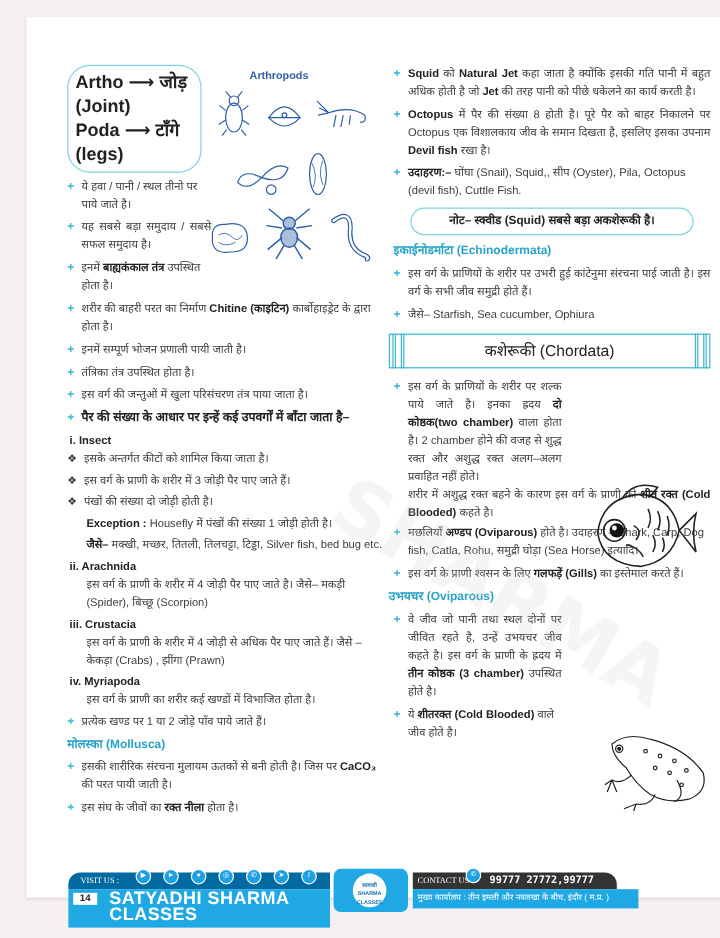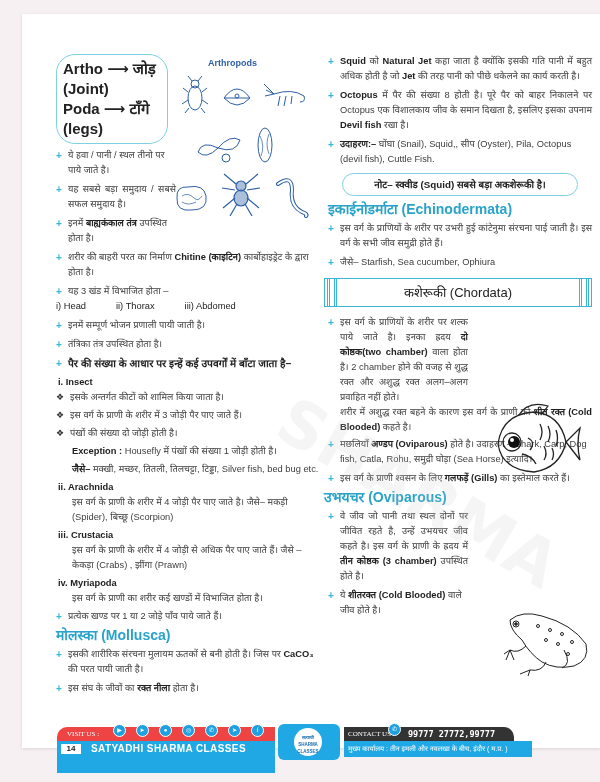--- a/index.html
+++ b/index.html
@@ -10,37 +10,37 @@
   .col-left { left: 34px; width: 265px; }
   .col-right { left: 306px; width: 264px; }
   .bullet { position: relative; padding-left: 12px; margin-bottom: 4px; }
   .bullet::before { content: "+"; position: absolute; left: 0; top: 0; color: #39b5d6; font-weight: bold; font-size: 10px; }
   .bullet.just { text-align: justify; }
   b, .b { color: #222; font-weight: bold; }
   .sub-h { font-weight: bold; color: #222; margin-top: 3px; }
   .sub-body { padding-left: 16px; margin-bottom: 3px; }
   .diamond { position: relative; padding-left: 14px; margin-bottom: 3px; }
   .diamond::before { content: "❖"; position: absolute; left: 0; top: 0; font-size: 9px; color: #333; }
-  .sec-h { color: #29a3c9; font-weight: bold; font-size: 14px; margin: 4px 0 4px 0; }
+  .sec-h { color: #29a3c9; font-weight: bold; font-size: 10px; margin: 4px 0 4px 0; }
   .art-box { border: 1.5px solid #7fd0e3; border-radius: 19px; padding: 4px 6px; width: 112px; font-weight: bold; font-size: 15px; color: #222; line-height: 20px; margin-bottom: 4px; }
   .art-title { position: absolute; left: 186px; top: 44px; color: #2d5fa5; font-size: 9px; font-weight: bold; }
   .art-grid { position: absolute; left: 152px; top: 58px; width: 140px; height: 150px; }
   .art-grid svg { position: absolute; }
   .note { border: 1.5px solid #7fd0e3; border-radius: 14px; padding: 3px 10px; font-weight: bold; font-size: 9.8px; text-align: center; margin: 6px 14px 6px 14px; color: #222; }
   .chordata { position: relative; height: 29px; margin: 8px 0 8px -4px; border: 1.5px solid #39b5d6; display: flex; align-items: center; justify-content: center; font-size: 13px; color: #222; text-align: center; }
   .chordata .bar { position: absolute; top: -1px; bottom: -1px; width: 10px; border-left: 3px double #39b5d6; border-right: 3px double #39b5d6; }
   .chordata .bar.l { left: 2px; } .chordata .bar.r { right: 2px; }
   .para { text-align: justify; margin-bottom: 2px; }
   .wrap-l { width: 140px; }
   .footer { position: absolute; left: 40px; top: 724px; width: 515px; height: 36px; }
-  .visit { position: absolute; left: 17px; top: 3px; width: 218px; height: 14px; background: #ef4444; border-radius: 10px 0 0 0; color: #fff; font-size: 7px; padding-left: 10px; line-height: 14px; font-family: "Liberation Serif", serif; }
+  .visit { position: absolute; left: 17px; top: 3px; width: 218px; height: 14px; background: #0369a1; border-radius: 10px 0 0 0; color: #fff; font-size: 7px; padding-left: 10px; line-height: 14px; font-family: "Liberation Serif", serif; }
   .soc { position: absolute; top: -3px; width: 13px; height: 13px; border-radius: 50%; background: #1da1e2; border: 1.5px solid #fff; color: #fff; font-size: 6px; text-align: center; line-height: 10px; }
   .brandbar { position: absolute; left: 17px; top: 17px; width: 218px; height: 32px; background: #1fa8e3; }
   .pgnum { position: absolute; left: 4px; top: 3px; width: 20px; height: 10px; background: #fff; color: #222; font-size: 8px; font-weight: bold; text-align: center; line-height: 10px; }
-  .brandname { position: absolute; left: 34px; top: 1px; color: #fff; font-weight: bold; font-size: 10px; letter-spacing: 0.4px; line-height: 14px; }
+  .brandname { position: absolute; left: 34px; top: 1px; color: #fff; font-weight: bold; font-size: 15px; letter-spacing: 0.4px; line-height: 14px; }
   .logo-box { position: absolute; left: 238px; top: 0; width: 62px; height: 36px; background: #1fa8e3; border-radius: 6px; }
   .logo-circ { position: absolute; left: 16px; top: 4px; width: 28px; height: 28px; border-radius: 50%; background: #fff; color: #1a6fb0; font-size: 4.5px; font-weight: bold; text-align: center; line-height: 7px; padding-top: 6px; }
   .contact { position: absolute; left: 304px; top: 3px; width: 170px; height: 14px; background: #333; border-radius: 0 10px 0 0; color: #fff; font-size: 7px; padding-left: 4px; line-height: 14px; font-family: "Liberation Serif", serif; }
   .phone { position: absolute; left: 58px; top: 0; font-family: "DejaVu Sans Mono", monospace; font-weight: bold; font-size: 8.5px; color: #fff; }
   .addr { position: absolute; left: 304px; top: 17px; width: 188px; height: 16px; background: #1fa8e3; color: #fff; font-size: 7px; line-height: 16px; padding-left: 4px; }
   .watermark { position: absolute; left: 0; top: 0; width: 100%; height: 100%; pointer-events: none; overflow: hidden; }
 </style>
 </head>
 <body>
 
@@ -50,29 +50,23 @@
     <div class="art-box">
       <div><span>Artho</span> <span>⟶</span> <span>जोड़ (Joint)</span></div>
       <div><span>Poda</span> <span>⟶</span> <span>टाँगे (legs)</span></div>
     </div>
     <div style="width:120px">
       <div class="bullet">ये हवा / पानी / स्थल तीनो पर पाये जाते है।</div>
       <div class="bullet just">यह सबसे बड़ा समुदाय / सबसे सफल समुदाय है।</div>
       <div class="bullet"><span>इनमें </span><b>बाह्यकंकाल तंत्र</b><span> उपस्थित होता है।</span></div>
     </div>
     <div class="bullet"><span>शरीर की बाहरी परत का निर्माण </span><b>Chitine (काइटिन)</b><span> कार्बोहाइड्रेट के द्वारा होता है।</span></div>
-    <div class="bullet"><span>यह 3 खंड में विभाजित होता –</span>
-      <div style="display:flex; gap:30px; margin-left:-12px; color:#222">
-        <span>i) Head</span>
-          <span>ii) Thorax</span>
-          <span>iii) Abdomed</span>
-      </div>
-    </div>
     <div class="bullet">इनमें सम्पूर्ण भोजन प्रणाली पायी जाती है।</div>
     <div class="bullet">तंत्रिका तंत्र उपस्थित होता है।</div>
+    <div class="bullet">इस वर्ग की जन्तुओं में खुला परिसंचरण तंत्र पाया जाता है।</div>
     <div class="bullet" style="font-weight:bold; font-size:10.3px; color:#222">पैर की संख्या के आधार पर इन्हें कई उपवर्गों में बाँटा जाता है–</div>
 
     <div class="sub-h" style="padding-left:2px">i.  Insect</div>
     <div class="diamond">इसके अन्तर्गत कीटों को शामिल किया जाता है।</div>
     <div class="diamond">इस वर्ग के प्राणी के शरीर में 3 जोड़ी पैर पाए जाते हैं।</div>
     <div class="diamond">पंखों की संख्या दो जोड़ी होती है।</div>
     <div class="sub-body"><b>Exception :</b><span> Housefly में पंखों की संख्या 1 जोड़ी होती है।</span></div>
     <div class="sub-body"><b>जैसे–</b><span> मक्खी, मच्छर, तितली, तिलचट्टा, टिड्डा, Silver fish, bed bug etc.</span></div>
 
     <div class="sub-h" style="padding-left:2px">ii.  Arachnida</div>

